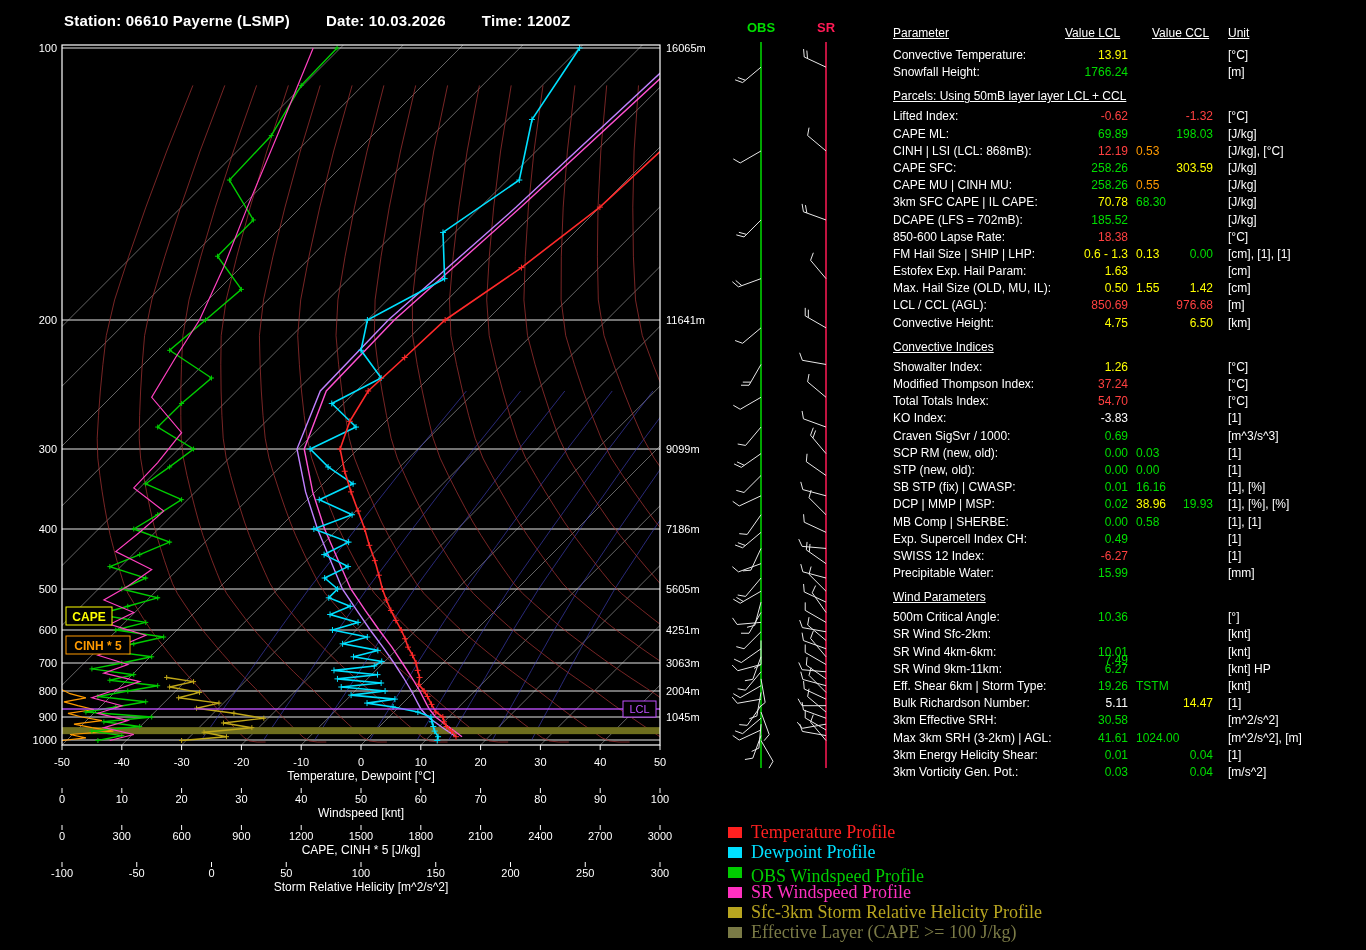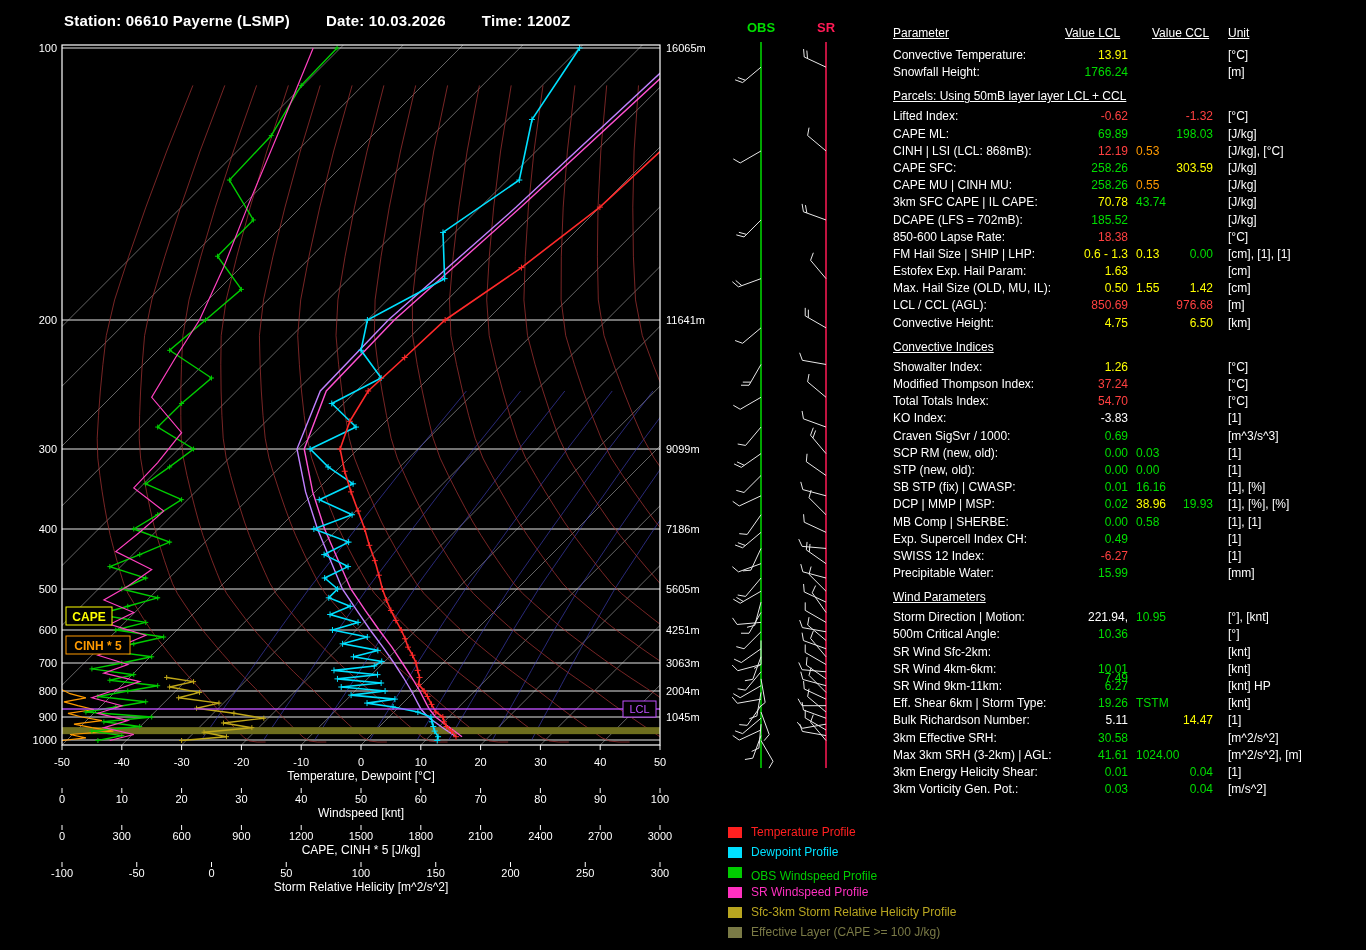--- a/index.html
+++ b/index.html
@@ -15,21 +15,21 @@
   .th-ccl{left:259px;}
   .th-unit{left:335px;}
   .trow{position:relative;height:17.2px;white-space:nowrap;}
   .tlabel{position:absolute;left:0;}
   .v{position:absolute;}
   .va{left:160px;width:75px;text-align:right;}
   .vb{left:243px;}
   .vc{left:258px;width:62px;text-align:right;}
   .tunit{position:absolute;left:335px;}
   .tsection{position:relative;height:20px;margin-top:7px;text-decoration:underline;white-space:nowrap;}
-  .legend{position:absolute;font-size:12px;}
+  .legend{position:absolute;font-size:18px;font-family:Liberation Serif, serif;}
   #legend-left{left:728px;top:822px;}
   #legend-right{left:1078px;top:822px;}
   .litem{height:20px;display:flex;align-items:center;white-space:nowrap;}
   .sw{width:14px;height:11px;margin-right:9px;flex:0 0 auto;}
 </style>
 </head>
 <body>
 
 <div id="page">
   <svg id="skewt-svg" width="1366" height="950" viewBox="0 0 1366 950">
@@ -777,21 +777,21 @@
       </div>
       <div class="trow">
         <span class="tlabel">CAPE MU | CINH MU:</span>
         <span class="v va" style="color: rgb(0, 221, 0);">258.26</span>
         <span class="v vb" style="color: rgb(255, 154, 0);">0.55</span>
         <span class="tunit">[J/kg]</span>
       </div>
       <div class="trow">
         <span class="tlabel">3km SFC CAPE | IL CAPE:</span>
         <span class="v va" style="color: rgb(255, 255, 0);">70.78</span>
-        <span class="v vb" style="color: rgb(0, 221, 0);">43.74</span>
+        <span class="v vb" style="color: rgb(0, 221, 0);">68.30</span>
         <span class="tunit">[J/kg]</span>
       </div>
       <div class="trow">
         <span class="tlabel">DCAPE (LFS = 702mB):</span>
         <span class="v va" style="color: rgb(0, 221, 0);">185.52</span>
         <span class="tunit">[J/kg]</span>
       </div>
       <div class="trow">
         <span class="tlabel">850-600 Lapse Rate:</span>
         <span class="v va" style="color: rgb(255, 64, 64);">18.38</span>
@@ -895,26 +895,20 @@
         <span class="v va" style="color: rgb(255, 64, 64);">-6.27</span>
         <span class="tunit">[1]</span>
       </div>
       <div class="trow">
         <span class="tlabel">Precipitable Water:</span>
         <span class="v va" style="color: rgb(0, 221, 0);">15.99</span>
         <span class="tunit">[mm]</span>
       </div>
       <div class="tsection">Wind Parameters</div>
       <div class="trow">
-        <span class="tlabel">Storm Direction | Motion:</span>
-        <span class="v va" style="color: rgb(255, 255, 255);">221.94,</span>
-        <span class="v vb" style="color: rgb(0, 221, 0);">10.95</span>
-        <span class="tunit">[°], [knt]</span>
-      </div>
-      <div class="trow">
         <span class="tlabel">500m Critical Angle:</span>
         <span class="v va" style="color: rgb(0, 221, 0);">10.36</span>
         <span class="tunit">[°]</span>
       </div>
       <div class="trow">
         <span class="tlabel">SR Wind Sfc-2km:</span>
         <span class="v va" style="color: rgb(0, 221, 0); margin-top: 26px;">7.49</span>
         <span class="tunit">[knt]</span>
       </div>
       <div class="trow">

